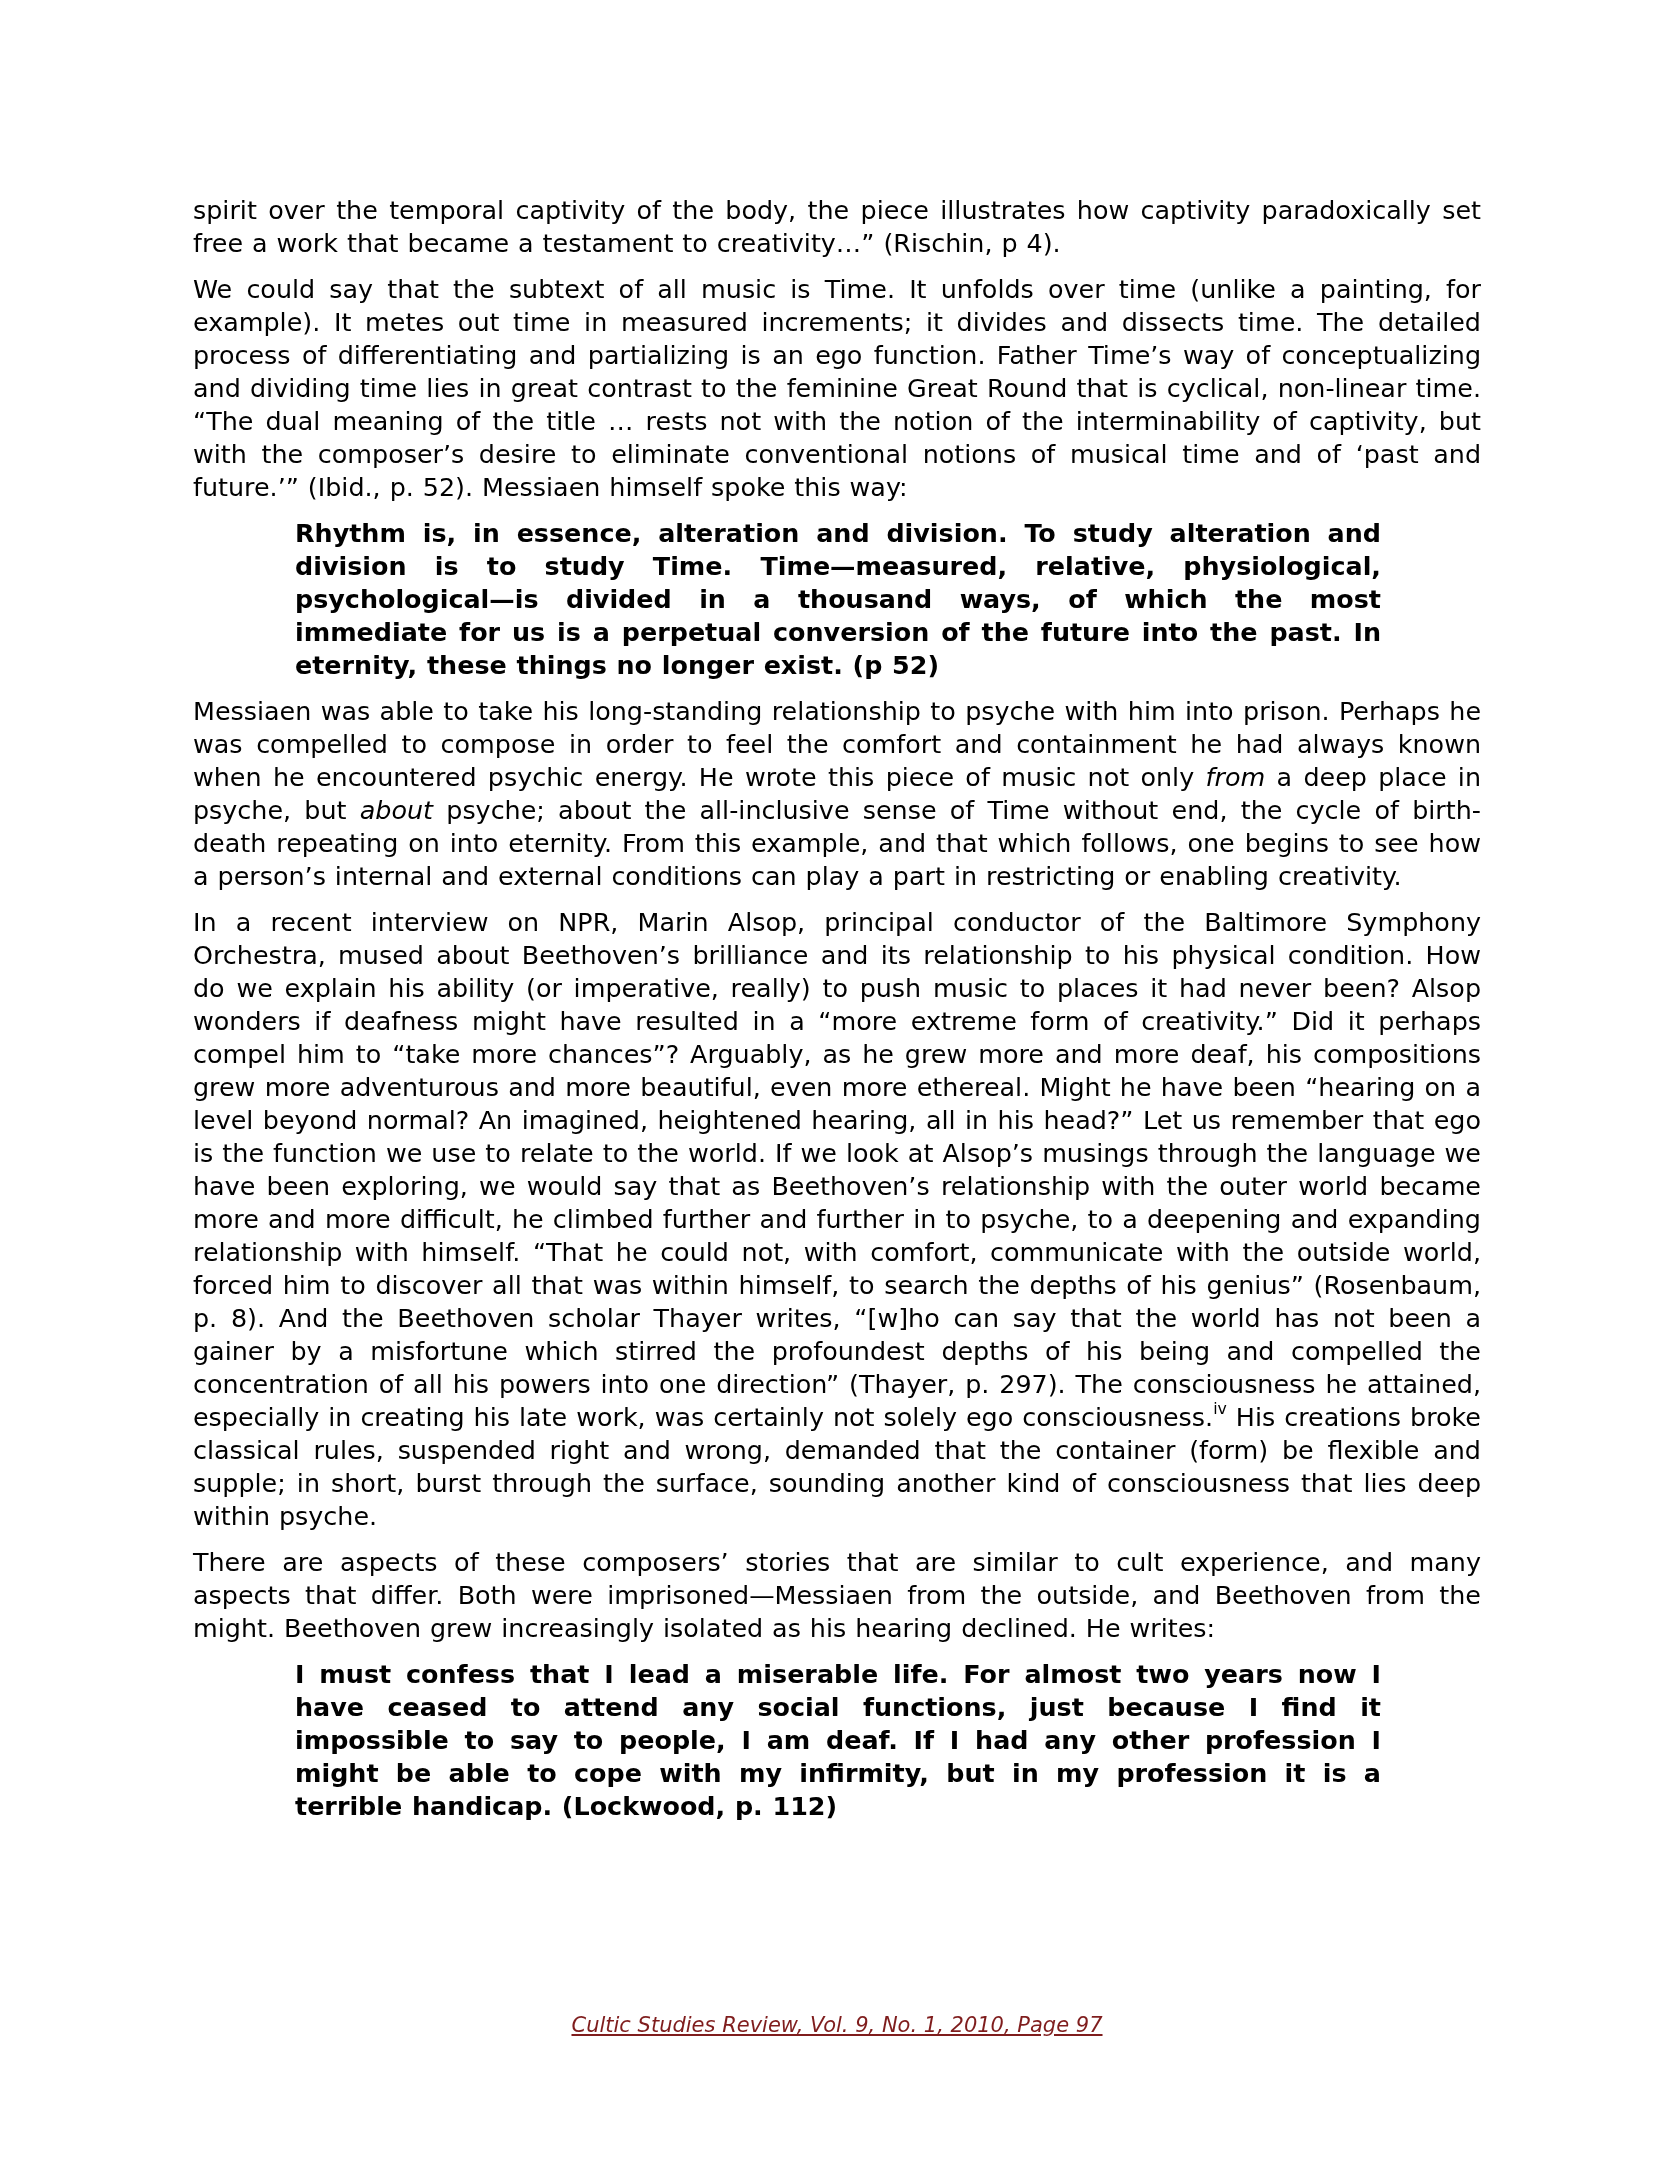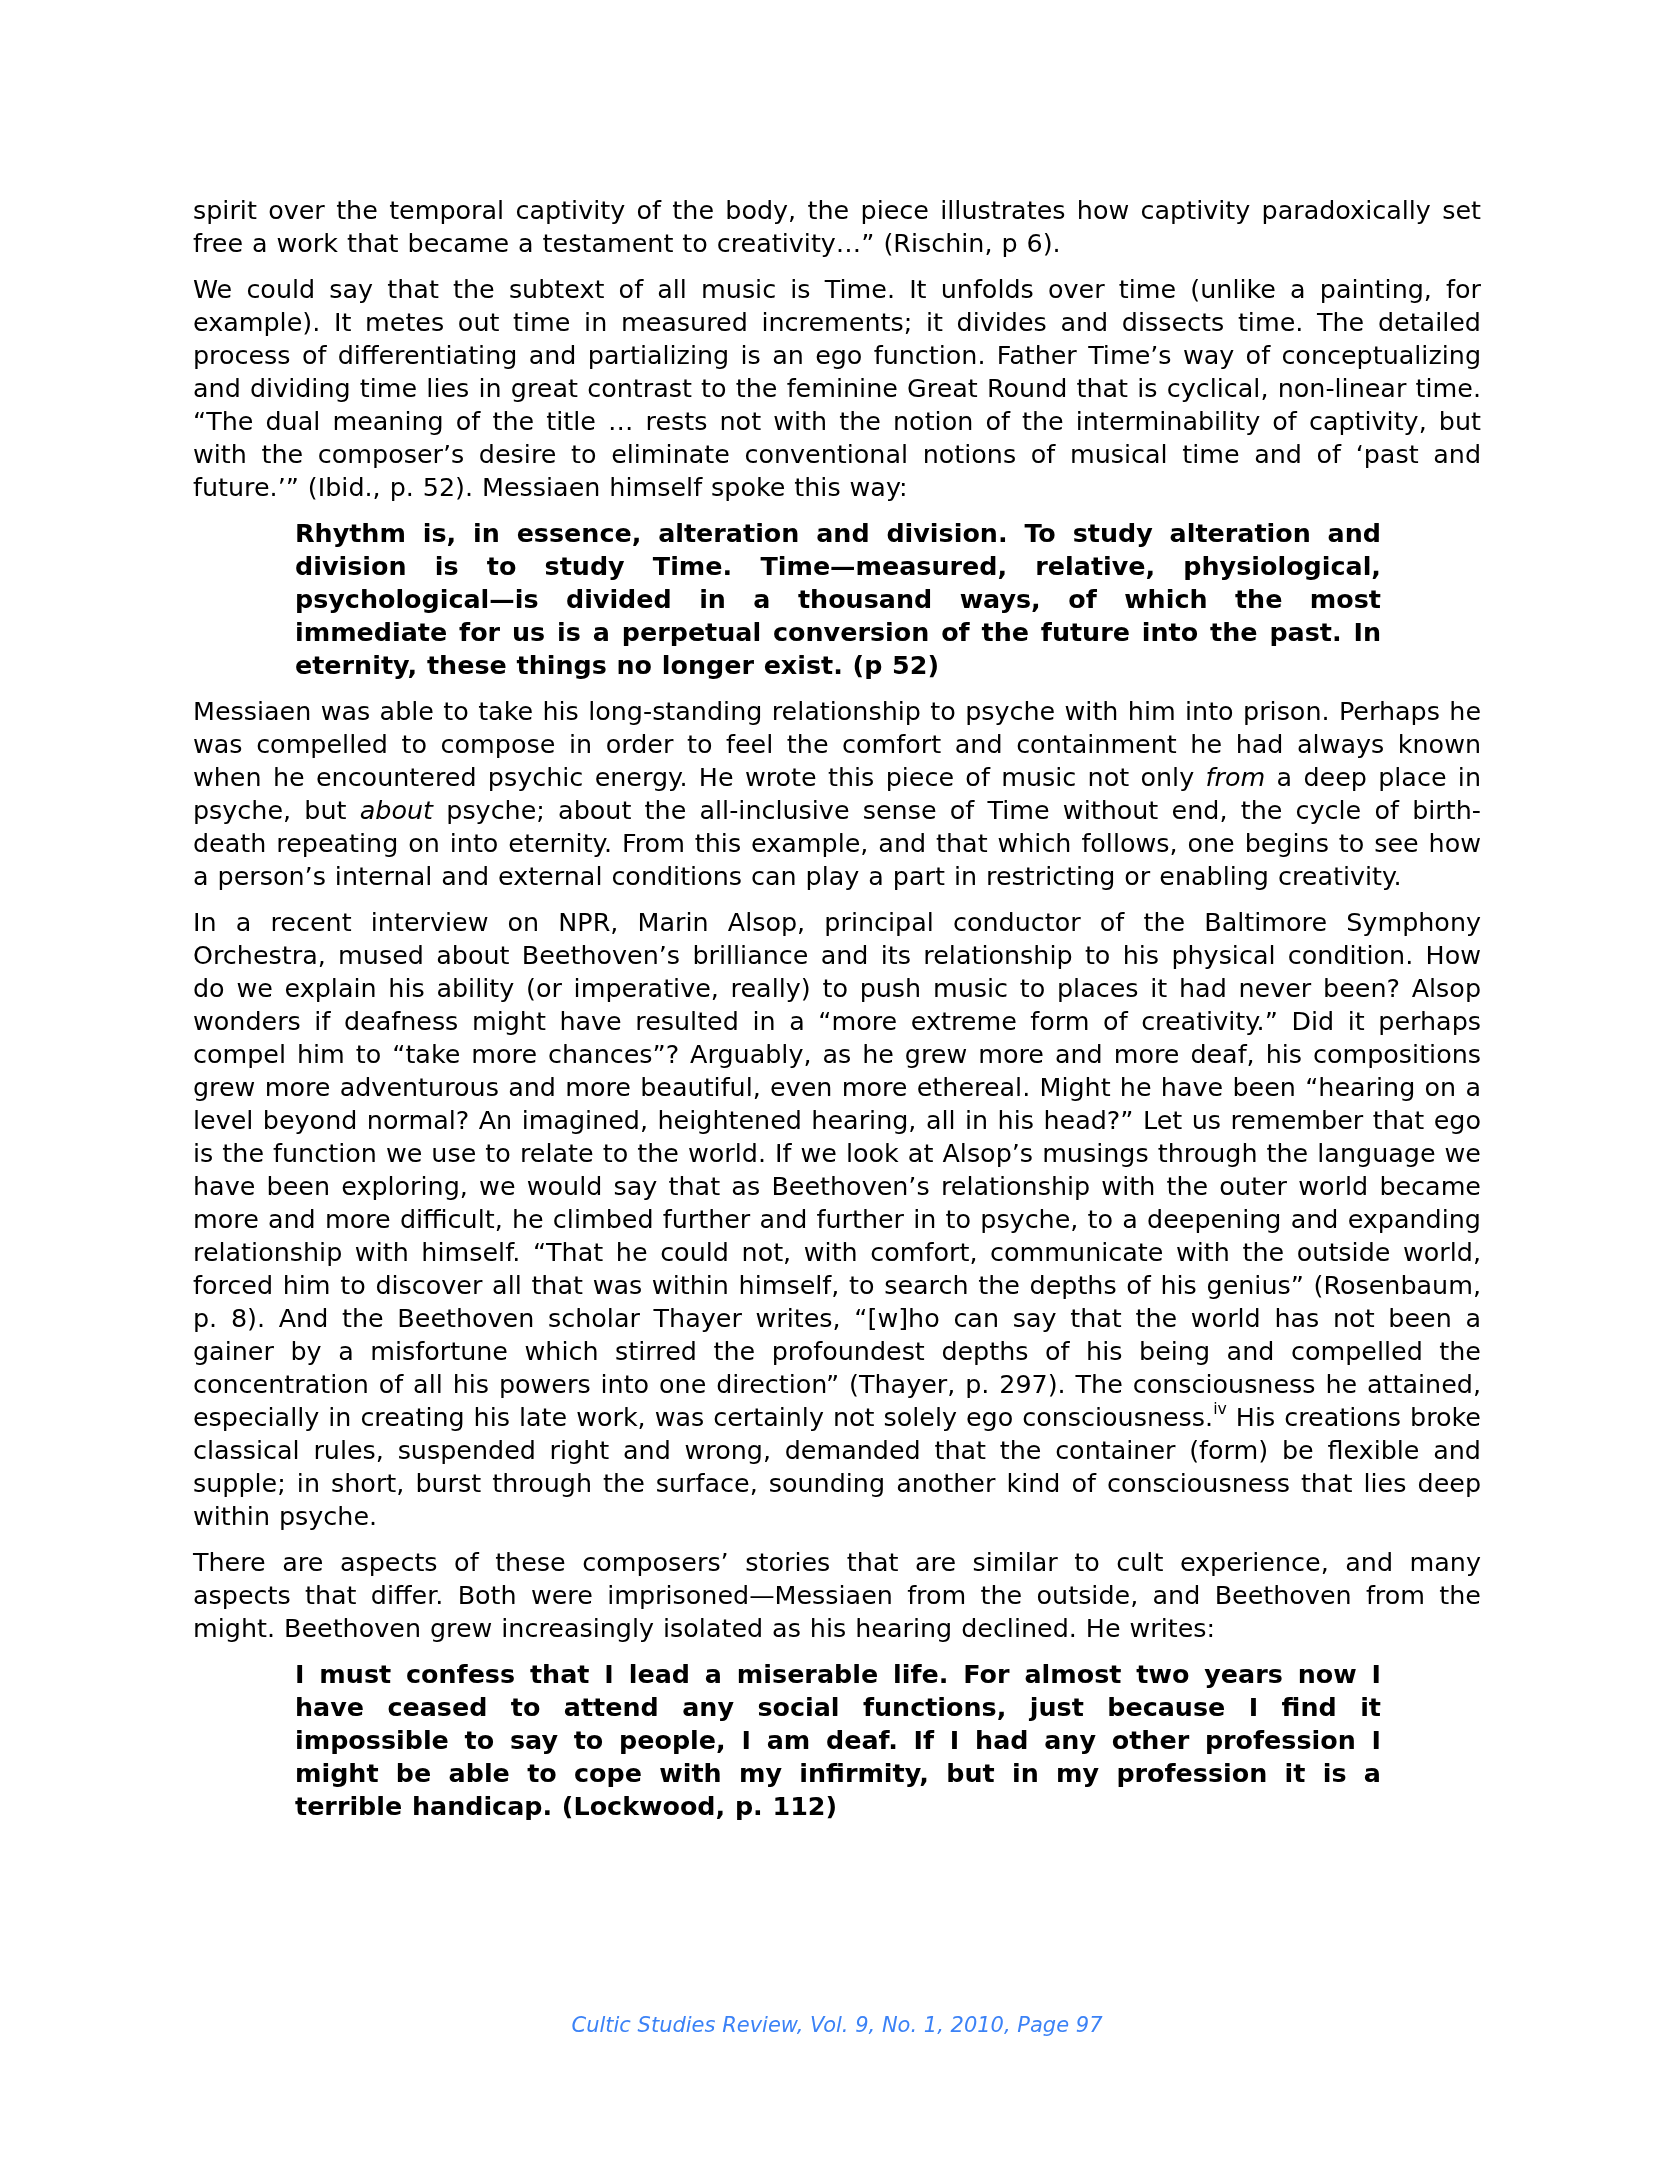--- a/index.html
+++ b/index.html
@@ -49,29 +49,30 @@
   }
   .page-footer {
     position: absolute;
     left: 193px;
     top: 2011px;
     width: 1288px;
     text-align: center;
     font-style: italic;
     font-size: 21px;
     line-height: 28px;
-    color: #3b82f6;
+    color: #7f1d1d;
+    text-decoration: underline;
   }
 </style>
 </head>
 <body>
 
 <div class="page">
   <div class="doc-body">
-      <p class="body"><span>spirit over the temporal captivity of the body, the piece illustrates how captivity paradoxically set free a work that became a testament to creativity…” (Rischin, p 6).</span></p>
+      <p class="body"><span>spirit over the temporal captivity of the body, the piece illustrates how captivity paradoxically set free a work that became a testament to creativity…” (Rischin, p 4).</span></p>
       <p class="body"><span>We could say that the subtext of all music is Time. It unfolds over time (unlike a painting, for example). It metes out time in measured increments; it divides and dissects time. The detailed process of differentiating and partializing is an ego function. Father Time’s way of conceptualizing and dividing time lies in great contrast to the feminine Great Round that is cyclical, non-linear time. “The dual meaning of the title … rests not with the notion of the interminability of captivity, but with the composer’s desire to eliminate conventional notions of musical time and of ‘past and future.’” (Ibid., p. 52). Messiaen himself spoke this way:</span></p>
       <p class="quote"><span>Rhythm is, in essence, alteration and division. To study alteration and division is to study Time. Time—measured, relative, physiological, psychological—is divided in a thousand ways, of which the most immediate for us is a perpetual conversion of the future into the past. In eternity, these things no longer exist. (p 52)</span></p>
       <p class="body"><span>Messiaen was able to take his long-standing relationship to psyche with him into prison. Perhaps he was compelled to compose in order to feel the comfort and containment he had always known when he encountered psychic energy. He wrote this piece of music not only </span><em>from</em><span> a deep place in psyche, but </span><em>about</em><span> psyche; about the all-inclusive sense of Time without end, the cycle of birth-death repeating on into eternity. From this example, and that which follows, one begins to see how a person’s internal and external conditions can play a part in restricting or enabling creativity.</span></p>
       <p class="body"><span>In a recent interview on NPR, Marin Alsop, principal conductor of the Baltimore Symphony Orchestra, mused about Beethoven’s brilliance and its relationship to his physical condition. How do we explain his ability (or imperative, really) to push music to places it had never been? Alsop wonders if deafness might have resulted in a “more extreme form of creativity.” Did it perhaps compel him to “take more chances”? Arguably, as he grew more and more deaf, his compositions grew more adventurous and more beautiful, even more ethereal. Might he have been “hearing on a level beyond normal? An imagined, heightened hearing, all in his head?” Let us remember that ego is the function we use to relate to the world. If we look at Alsop’s musings through the language we have been exploring, we would say that as Beethoven’s relationship with the outer world became more and more difficult, he climbed further and further in to psyche, to a deepening and expanding relationship with himself. “That he could not, with comfort, communicate with the outside world, forced him to discover all that was within himself, to search the depths of his genius” (Rosenbaum, p. 8). And the Beethoven scholar Thayer writes, “[w]ho can say that the world has not been a gainer by a misfortune which stirred the profoundest depths of his being and compelled the concentration of all his powers into one direction” (Thayer, p. 297). The consciousness he attained, especially in creating his late work, was certainly not solely ego consciousness.</span><sup>iv</sup><span> His creations broke classical rules, suspended right and wrong, demanded that the container (form) be flexible and supple; in short, burst through the surface, sounding another kind of consciousness that lies deep within psyche.</span></p>
       <p class="body"><span>There are aspects of these composers’ stories that are similar to cult experience, and many aspects that differ. Both were imprisoned—Messiaen from the outside, and Beethoven from the might. Beethoven grew increasingly isolated as his hearing declined. He writes:</span></p>
       <p class="quote"><span>I must confess that I lead a miserable life. For almost two years now I have ceased to attend any social functions, just because I find it impossible to say to people, I am deaf. If I had any other profession I might be able to cope with my infirmity, but in my profession it is a terrible handicap. (Lockwood, p. 112)</span></p>
     </div>
   <div class="page-footer">Cultic Studies Review, Vol. 9, No. 1, 2010, Page 97</div>
 </div>
 

